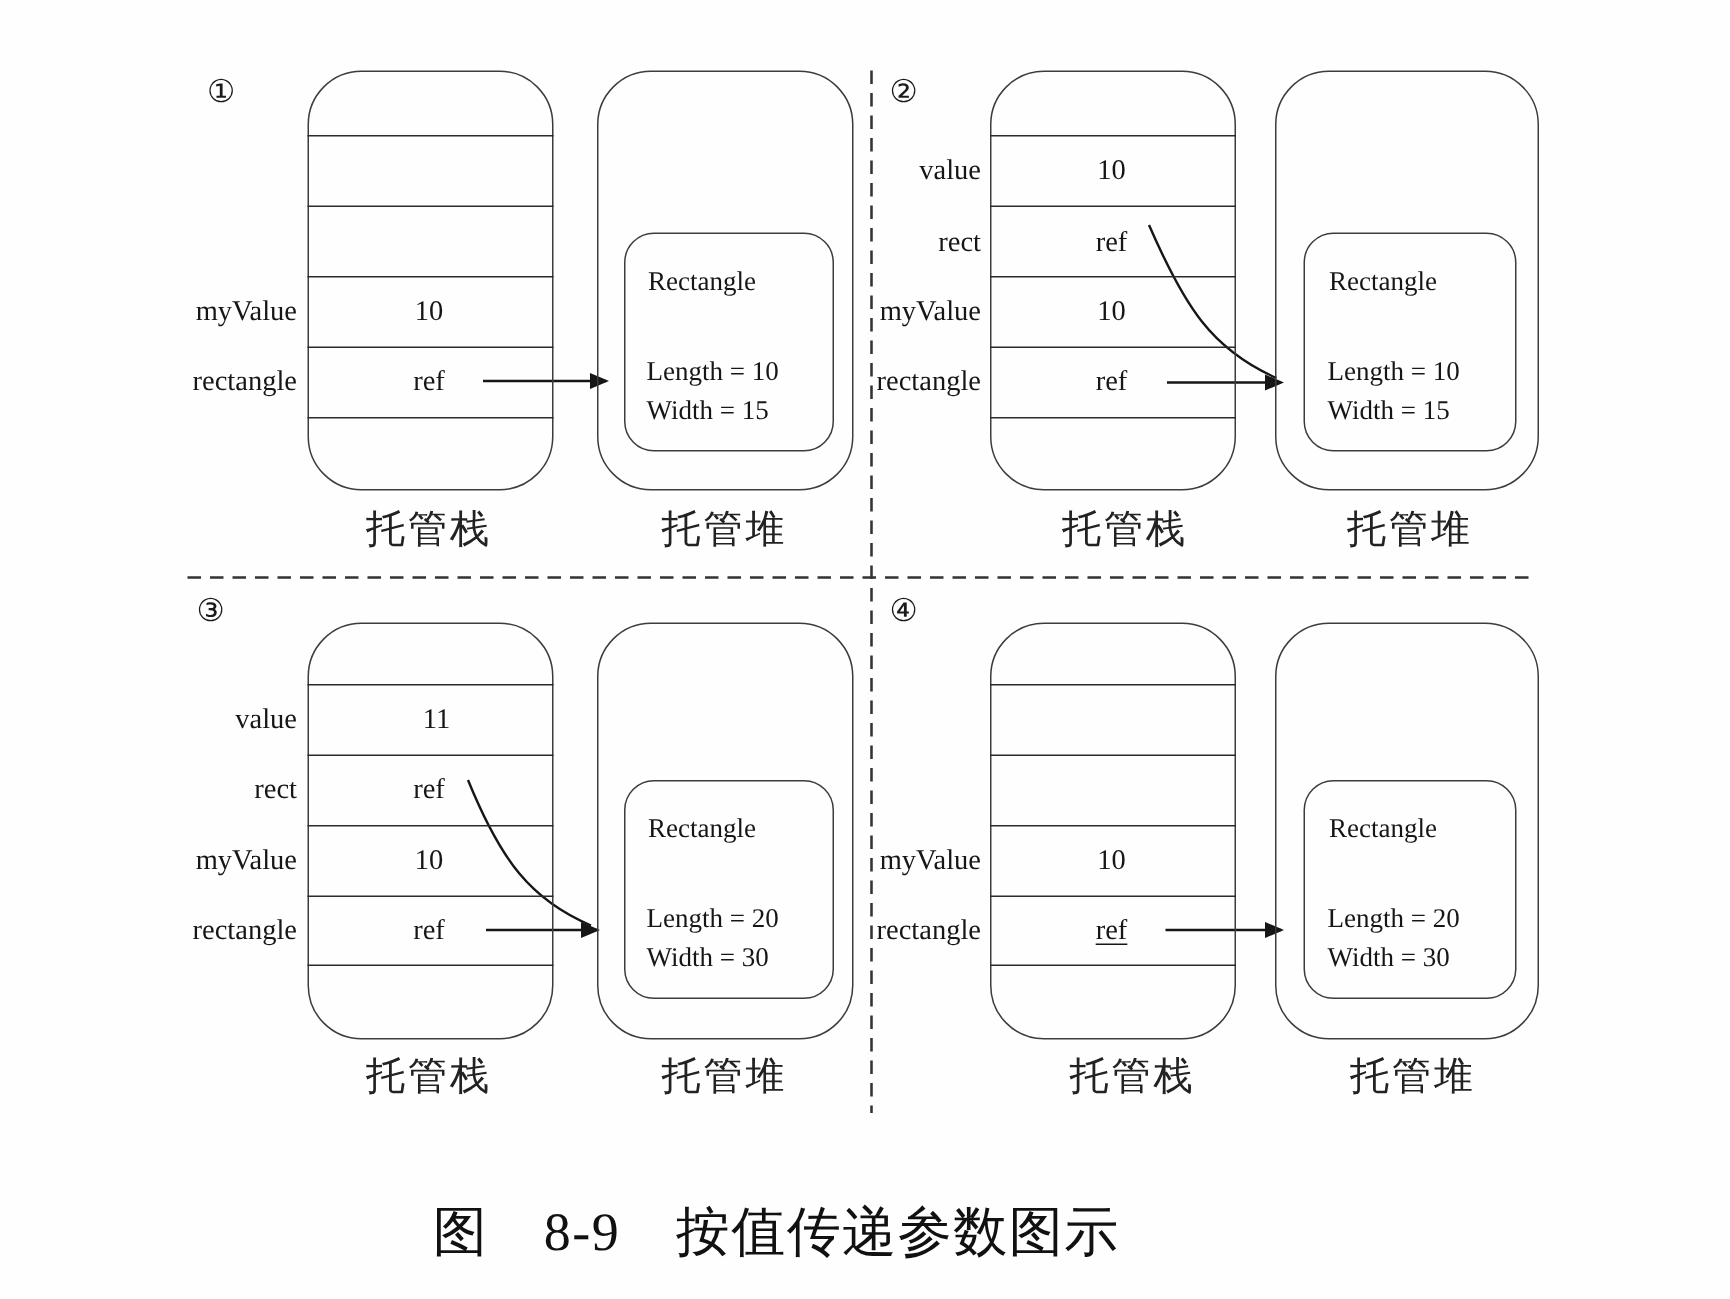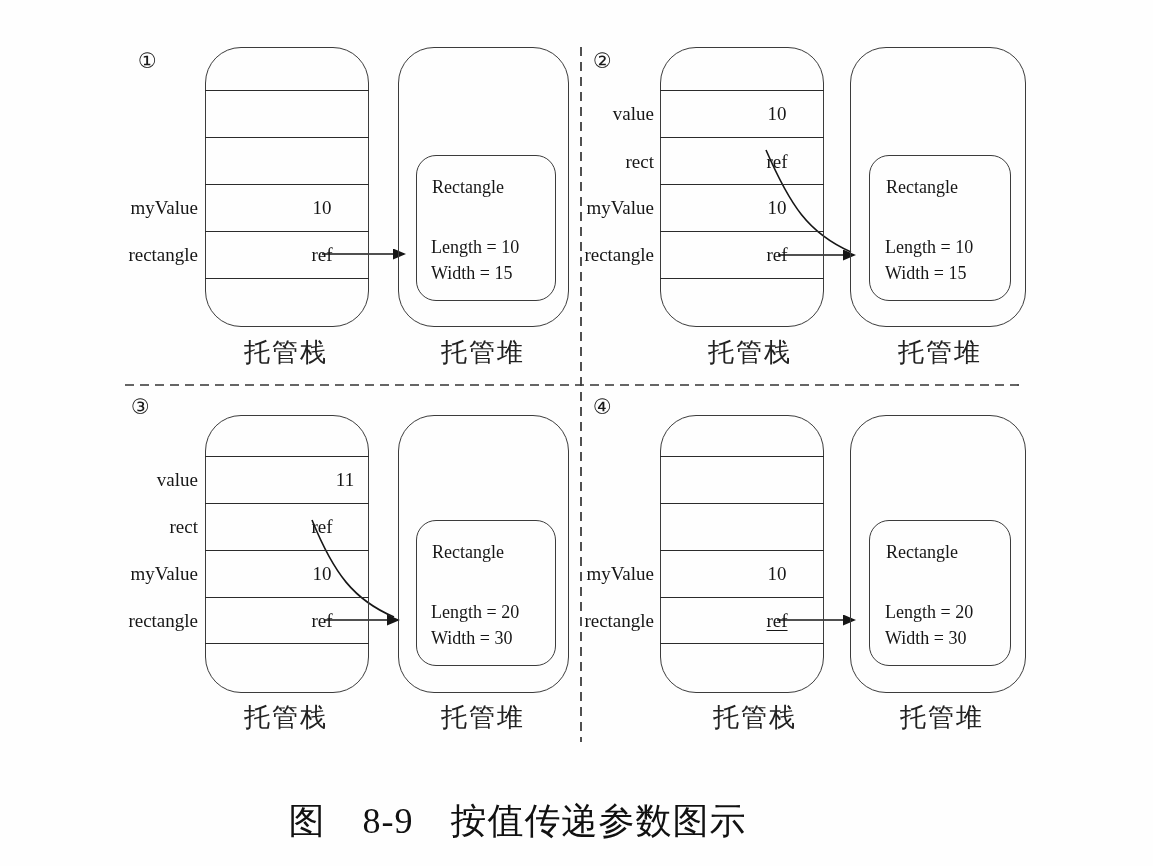--- a/index.html
+++ b/index.html
@@ -7,21 +7,21 @@
         font-family:"Liberation Serif", serif;color:#1a1a1a;}
   .panel{position:absolute;inset:0;}
   .overlay{position:absolute;left:0;top:0;width:1153px;height:866px;}
   .box{position:absolute;border:1.7px solid #3c3c3c;border-radius:36px;background:transparent;}
   .inner-box{position:absolute;border:1.6px solid #3c3c3c;border-radius:20px;background:transparent;}
   .hline{position:absolute;height:0;border-top:1.9px solid #2b2b2b;}
   .num{position:absolute;font-family:"DejaVu Sans","Liberation Serif",serif;
        font-size:21px;line-height:22px;color:#1a1a1a;}
   .lbl{position:absolute;font-size:19px;line-height:19px;text-align:right;color:#161616;
        white-space:nowrap;}
-  .val{position:absolute;font-size:19px;line-height:19px;text-align:center;color:#161616;padding-left:36px;}
+  .val{position:absolute;font-size:19px;line-height:19px;text-align:center;color:#161616;}
   .u{text-decoration:underline;text-underline-offset:3px;}
   .heap-text{position:absolute;font-size:18px;line-height:19px;color:#161616;white-space:nowrap;}
   .cn{position:absolute;font-size:26px;line-height:28px;text-align:center;color:#222;
       letter-spacing:2px;white-space:nowrap;}
   .caption{position:absolute;left:0;top:801px;width:1035px;text-align:center;
            font-size:36px;line-height:40px;color:#111;letter-spacing:1px;white-space:nowrap;}
 </style>
 </head>
 <body>
 
@@ -105,21 +105,21 @@
     <div class="num" style="left:131px;top:396px;">③</div>
 
     <div class="box" style="left:205px;top:415px;width:162px;height:276px;"></div>
     <div class="hline" style="left:205px;top:456px;width:164px;"></div>
     <div class="hline" style="left:205px;top:503px;width:164px;"></div>
     <div class="hline" style="left:205px;top:550px;width:164px;"></div>
     <div class="hline" style="left:205px;top:597px;width:164px;"></div>
     <div class="hline" style="left:205px;top:643px;width:164px;"></div>
 
     <div class="lbl" style="left:60px;top:470px;width:138px;">value</div>
-    <div class="val" style="left:223px;top:470px;width:172px;">11</div>
+    <div class="val" style="left:205px;top:470px;width:172px;">11</div>
     <div class="lbl" style="left:60px;top:517px;width:138px;">rect</div>
     <div class="val" style="left:205px;top:517px;width:162px;">ref</div>
     <div class="lbl" style="left:60px;top:564px;width:138px;">myValue</div>
     <div class="val" style="left:205px;top:564px;width:162px;">10</div>
     <div class="lbl" style="left:60px;top:611px;width:138px;">rectangle</div>
     <div class="val" style="left:205px;top:611px;width:162px;">ref</div>
 
     <div class="box" style="left:398px;top:415px;width:169px;height:276px;"></div>
     <div class="inner-box" style="left:416px;top:520px;width:138px;height:144px;"></div>
     <div class="heap-text" style="left:432px;top:543px;">Rectangle</div>

